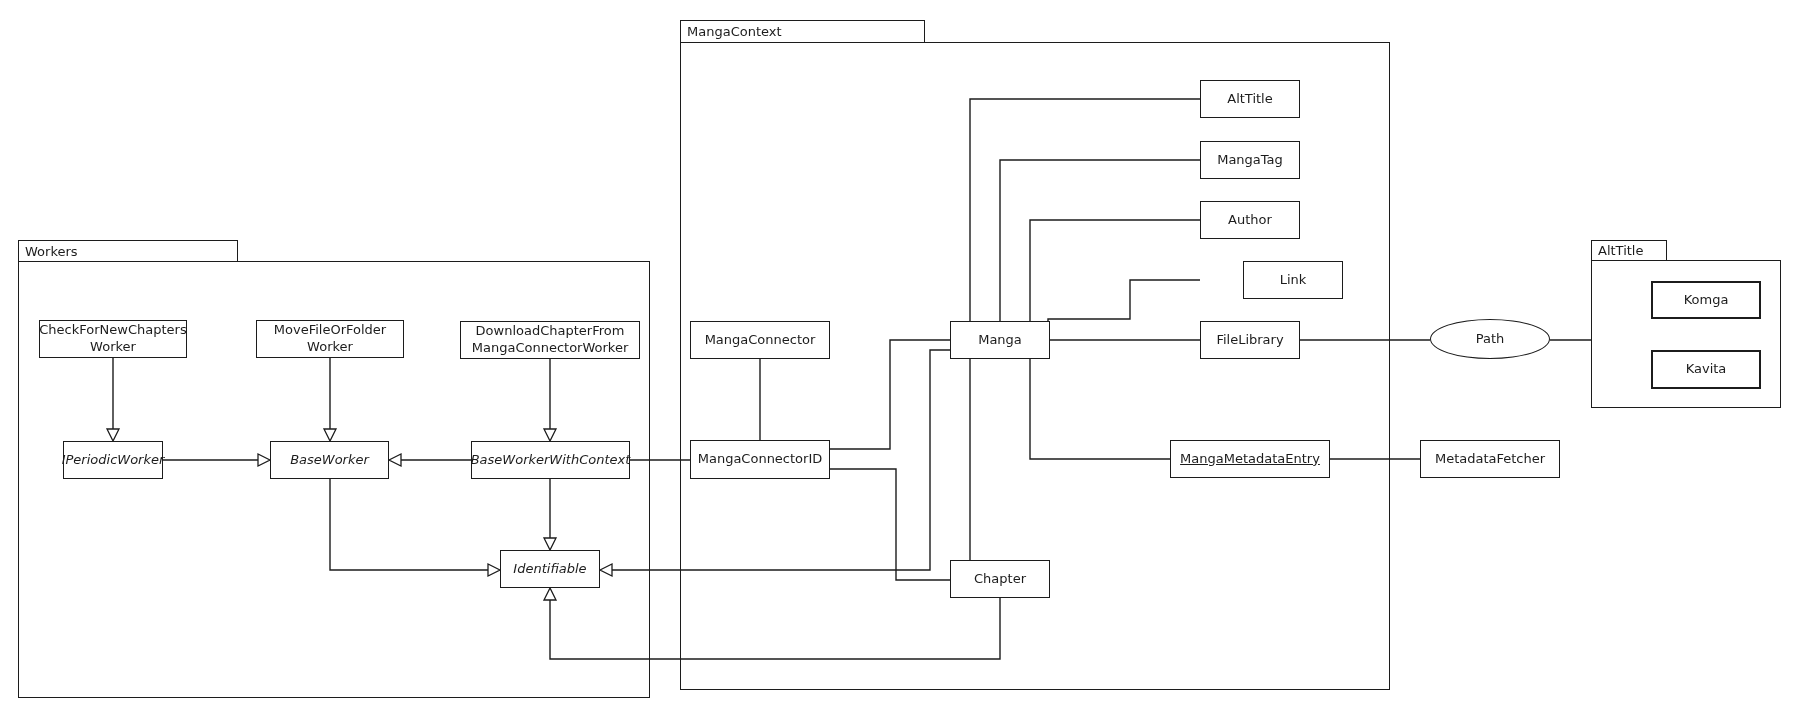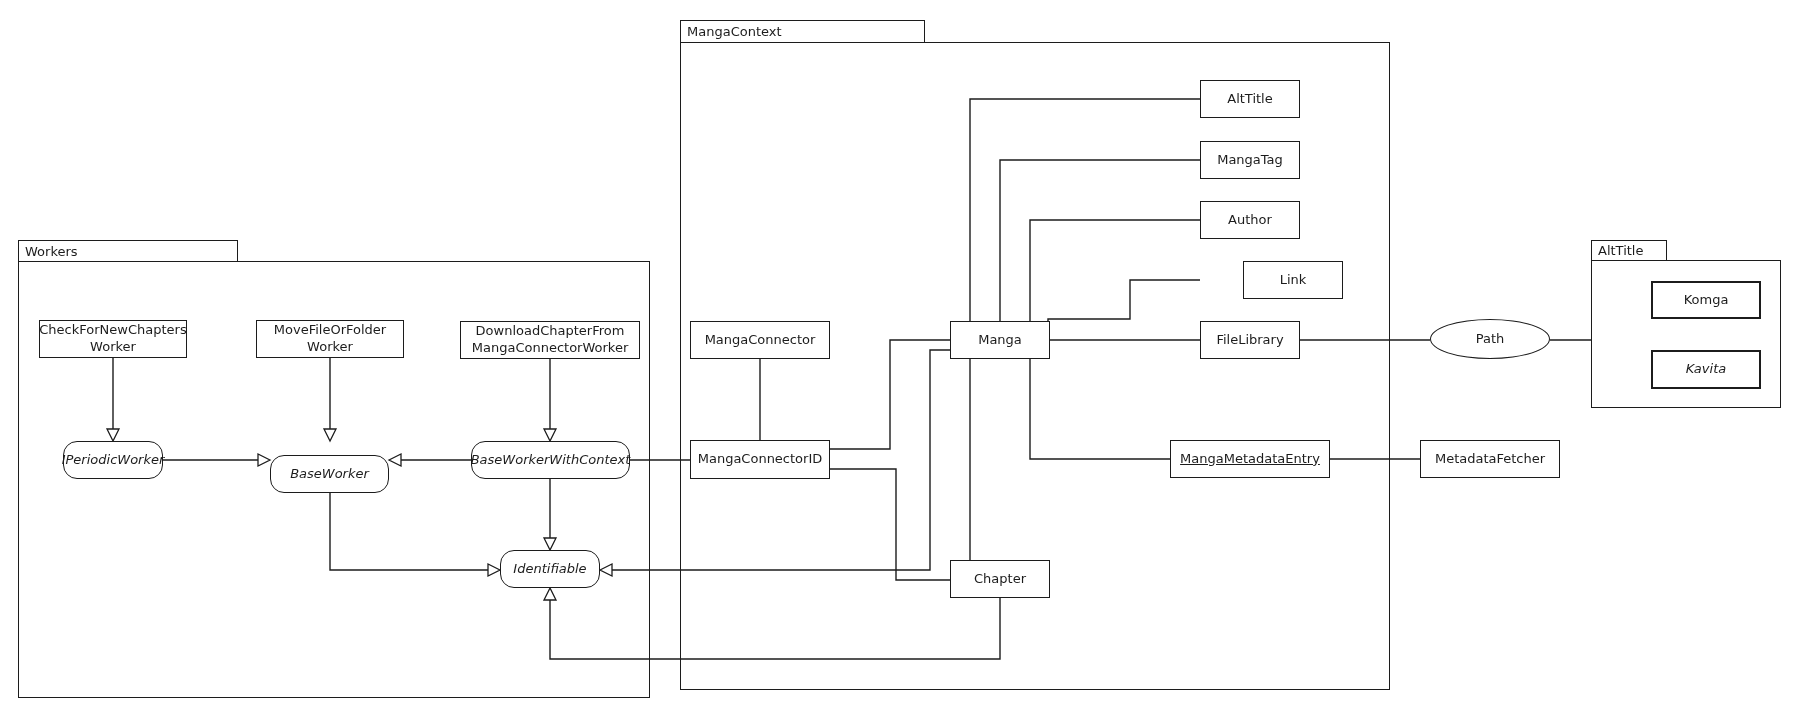--- a/index.html
+++ b/index.html
@@ -14,21 +14,21 @@
     display:flex;align-items:center;padding:8px 6px;z-index:3;white-space:nowrap;
   }
   svg.edges{z-index:2;}
   svg.edges polyline{fill:none;stroke:#1c1c1c;stroke-width:1.4;}
   svg.edges path.tri{fill:#ffffff;stroke:#1c1c1c;stroke-width:1.3;}
   .node{
     position:absolute;border:1.4px solid #1c1c1c;background:#ffffff;box-sizing:border-box;
     display:flex;flex-direction:column;align-items:center;justify-content:center;
     text-align:center;line-height:1.3;z-index:4;white-space:nowrap;
   }
-  .node.italic{font-style:italic;border-radius:14px;}
+  .node.italic{font-style:italic;}
   .node.thick{border-width:2.4px;align-items:center;}
   .node.ellipse{border-radius:50%;}
 </style>
 </head>
 <body>
 
 <div class="canvas">
 
   <div class="pkg-body" style="left:18px;top:261px;width:632px;height:437px;"></div>
   <div class="pkg-body" style="left:680px;top:42px;width:710px;height:648px;"></div>
@@ -135,21 +135,21 @@
     <span>MoveFileOrFolder</span>
     <span>Worker</span>
   </div>
   <div class="node" style="left:460px;top:321px;width:180px;height:38px;">
     <span>DownloadChapterFrom</span>
     <span>MangaConnectorWorker</span>
   </div>
   <div class="node italic" style="left:63px;top:441px;width:100px;height:38px;">
     <span>IPeriodicWorker</span>
   </div>
-  <div class="node italic" style="left:270px;top:441px;width:119px;height:38px;margin-top:14px;">
+  <div class="node italic" style="left:270px;top:441px;width:119px;height:38px;">
     <span>BaseWorker</span>
   </div>
   <div class="node italic" style="left:471px;top:441px;width:159px;height:38px;">
     <span>BaseWorkerWithContext</span>
   </div>
   <div class="node italic" style="left:500px;top:550px;width:100px;height:38px;">
     <span>Identifiable</span>
   </div>
 
   <div class="node" style="left:690px;top:321px;width:140px;height:38px;">
@@ -186,17 +186,17 @@
   <div class="node" style="left:1420px;top:440px;width:140px;height:38px;">
     <span>MetadataFetcher</span>
   </div>
   <div class="node ellipse" style="left:1430px;top:319px;width:120px;height:40px;">
     <span>Path</span>
   </div>
 
   <div class="node thick" style="left:1651px;top:281px;width:110px;height:38px;">
     <span>Komga</span>
   </div>
-  <div class="node thick" style="left:1651px;top:350px;width:110px;height:39px;font-style:italic;">
+  <div class="node thick" style="left:1651px;top:350px;width:110px;height:39px;">
     <span>Kavita</span>
   </div>
 
 </div>
 
 </body></html>

